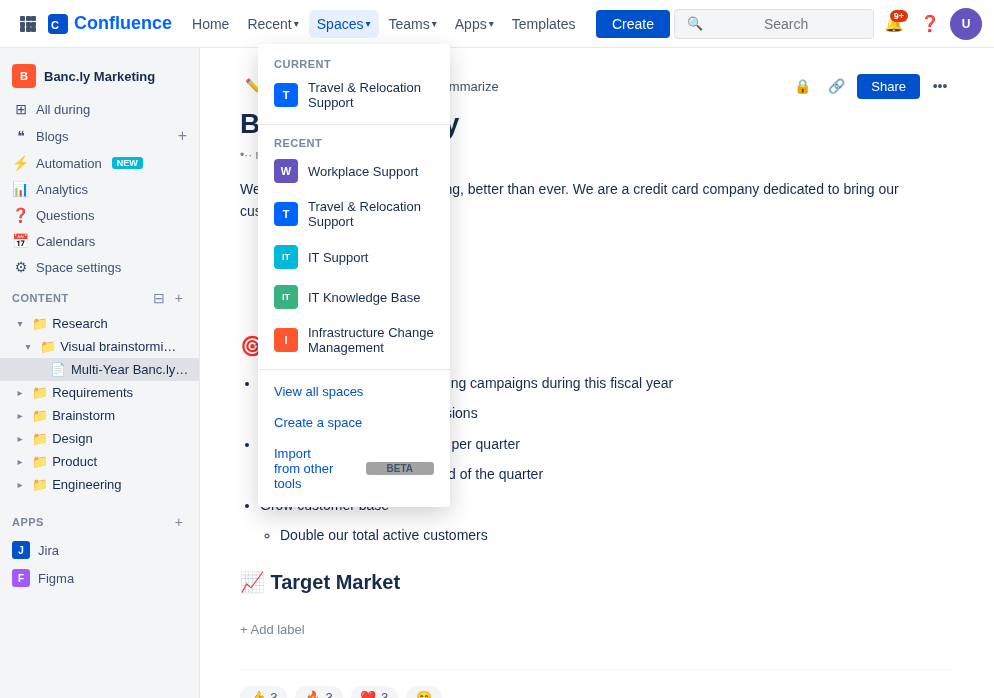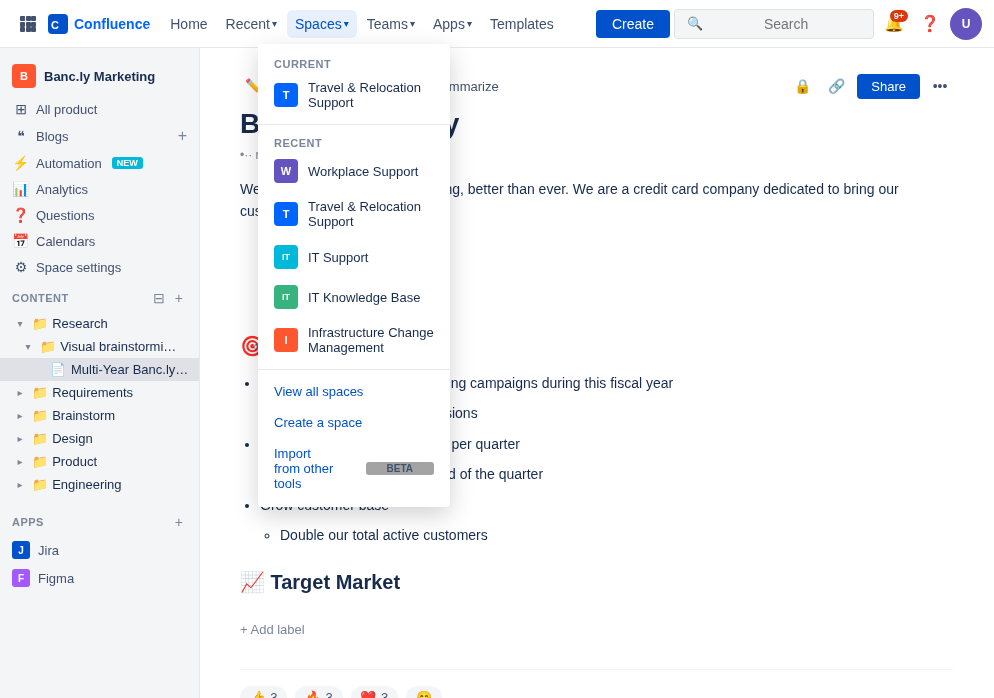--- a/index.html
+++ b/index.html
@@ -7,21 +7,21 @@
 
     
     .topnav {
       display: flex; align-items: center; height: 48px;
       background: #fff; border-bottom: 1px solid #e8e8e8;
       padding: 0 12px; gap: 4px; position: relative; z-index: 200;
     }
     .topnav-grid-icon { display: flex; align-items: center; justify-content: center; width: 32px; height: 32px; cursor: pointer; color: #42526e; border-radius: 4px; }
     .topnav-logo { display: flex; align-items: center; gap: 6px; margin-right: 8px; }
     .topnav-logo svg { width: 20px; height: 20px; }
-    .topnav-logo-text { font-size: 14px; font-weight: 600; color: #0065ff; }
+    .topnav-logo-text { font-size: 18px; font-weight: 600; color: #0065ff; }
     .topnav-links { display: flex; align-items: center; gap: 2px; }
     .topnav-link {
       display: flex; align-items: center; gap: 2px;
       padding: 6px 8px; border-radius: 4px; cursor: pointer;
       color: #42526e; font-size: 14px; white-space: nowrap;
     }
     .topnav-link.active { background: #e8f0fe; color: #0052cc; border-radius: 6px; }
     .topnav-chevron { font-size: 10px; }
     .topnav-spacer { flex: 1; }
     .topnav-search {
@@ -250,21 +250,21 @@
 <div class="layout">
 
   <aside class="sidebar">
     <div class="sidebar-space">
       <div class="space-icon">B</div>
       <span class="space-name">Banc.ly Marketing</span>
     </div>
 
     <div class="sidebar-item">
       <span class="sidebar-item-icon">⊞</span>
-      <span>All product</span>
+      <span>All during</span>
     </div>
     <div class="sidebar-item">
       <span class="sidebar-item-icon">❝</span>
       <span>Blogs</span>
       <span style="color:#7a869a; font-size:16px; margin-left:auto; cursor:pointer;">+</span>
     </div>
     <div class="sidebar-item">
       <span class="sidebar-item-icon">⚡</span>
       <span>Automation</span>
       <span class="badge-new">NEW</span>

